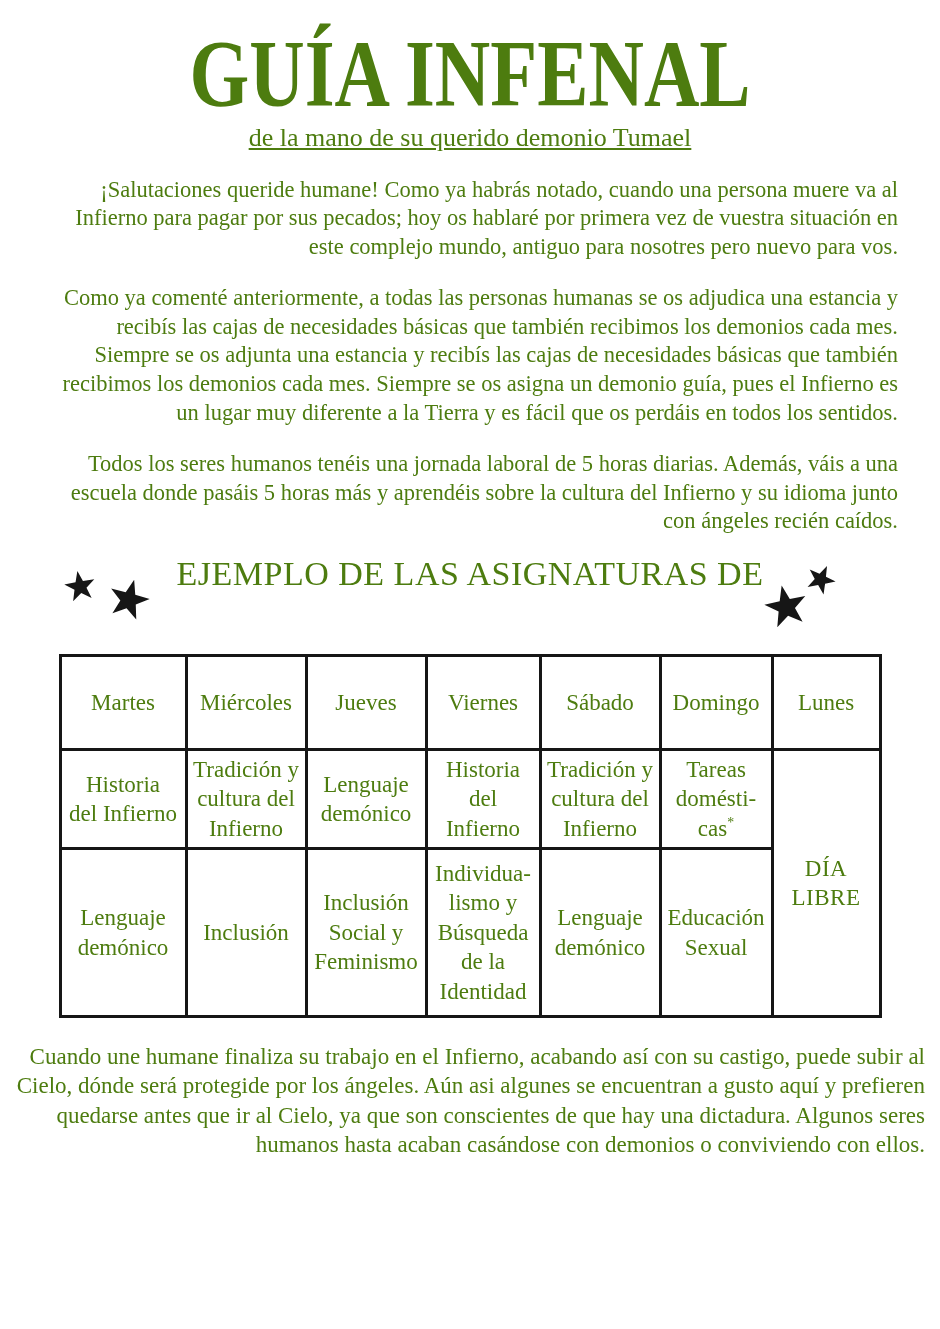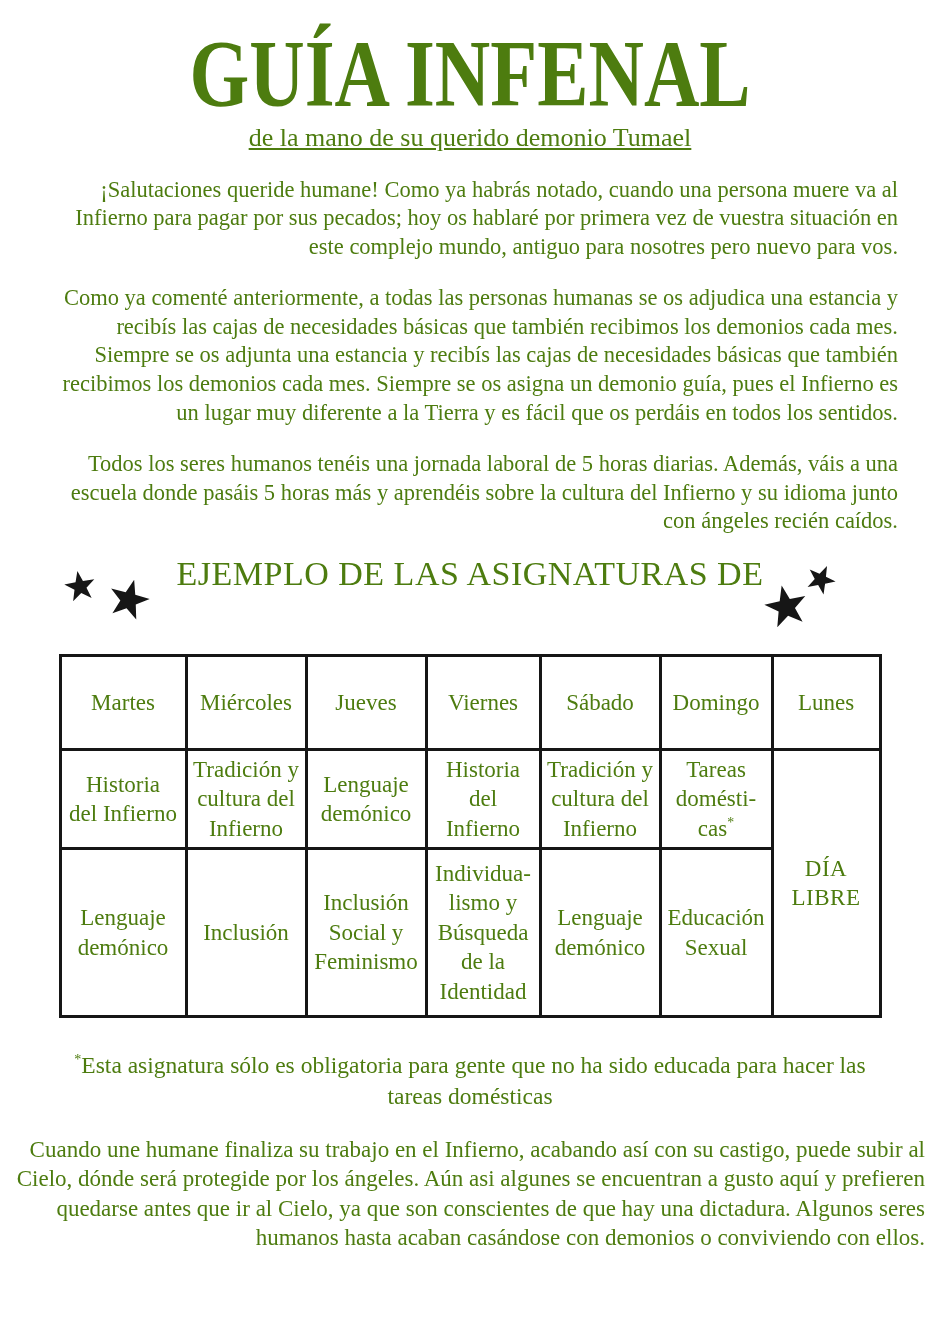--- a/index.html
+++ b/index.html
@@ -191,17 +191,16 @@
 de la
 Identidad</td>
         <td>Lenguaje
 demónico</td>
         <td>Educación
 Sexual</td>
       </tr>
     </tbody>
   </table>
 
-  <p class="footnote"><sup class="marker">*</sup><span>Esta asignatura sólo es obligatoria para gente que no ha sido educada para hacer las tareas domésticas</span></p>
 
   <p class="para closing">Cuando une humane finaliza su trabajo en el Infierno, acabando así con su castigo, puede subir al Cielo, dónde será protegide por los ángeles. Aún asi algunes se encuentran a gusto aquí y prefieren quedarse antes que ir al Cielo, ya que son conscientes de que hay una dictadura. Algunos seres humanos hasta acaban casándose con demonios o conviviendo con ellos.</p>
 
 </div>
 
 </body></html>

